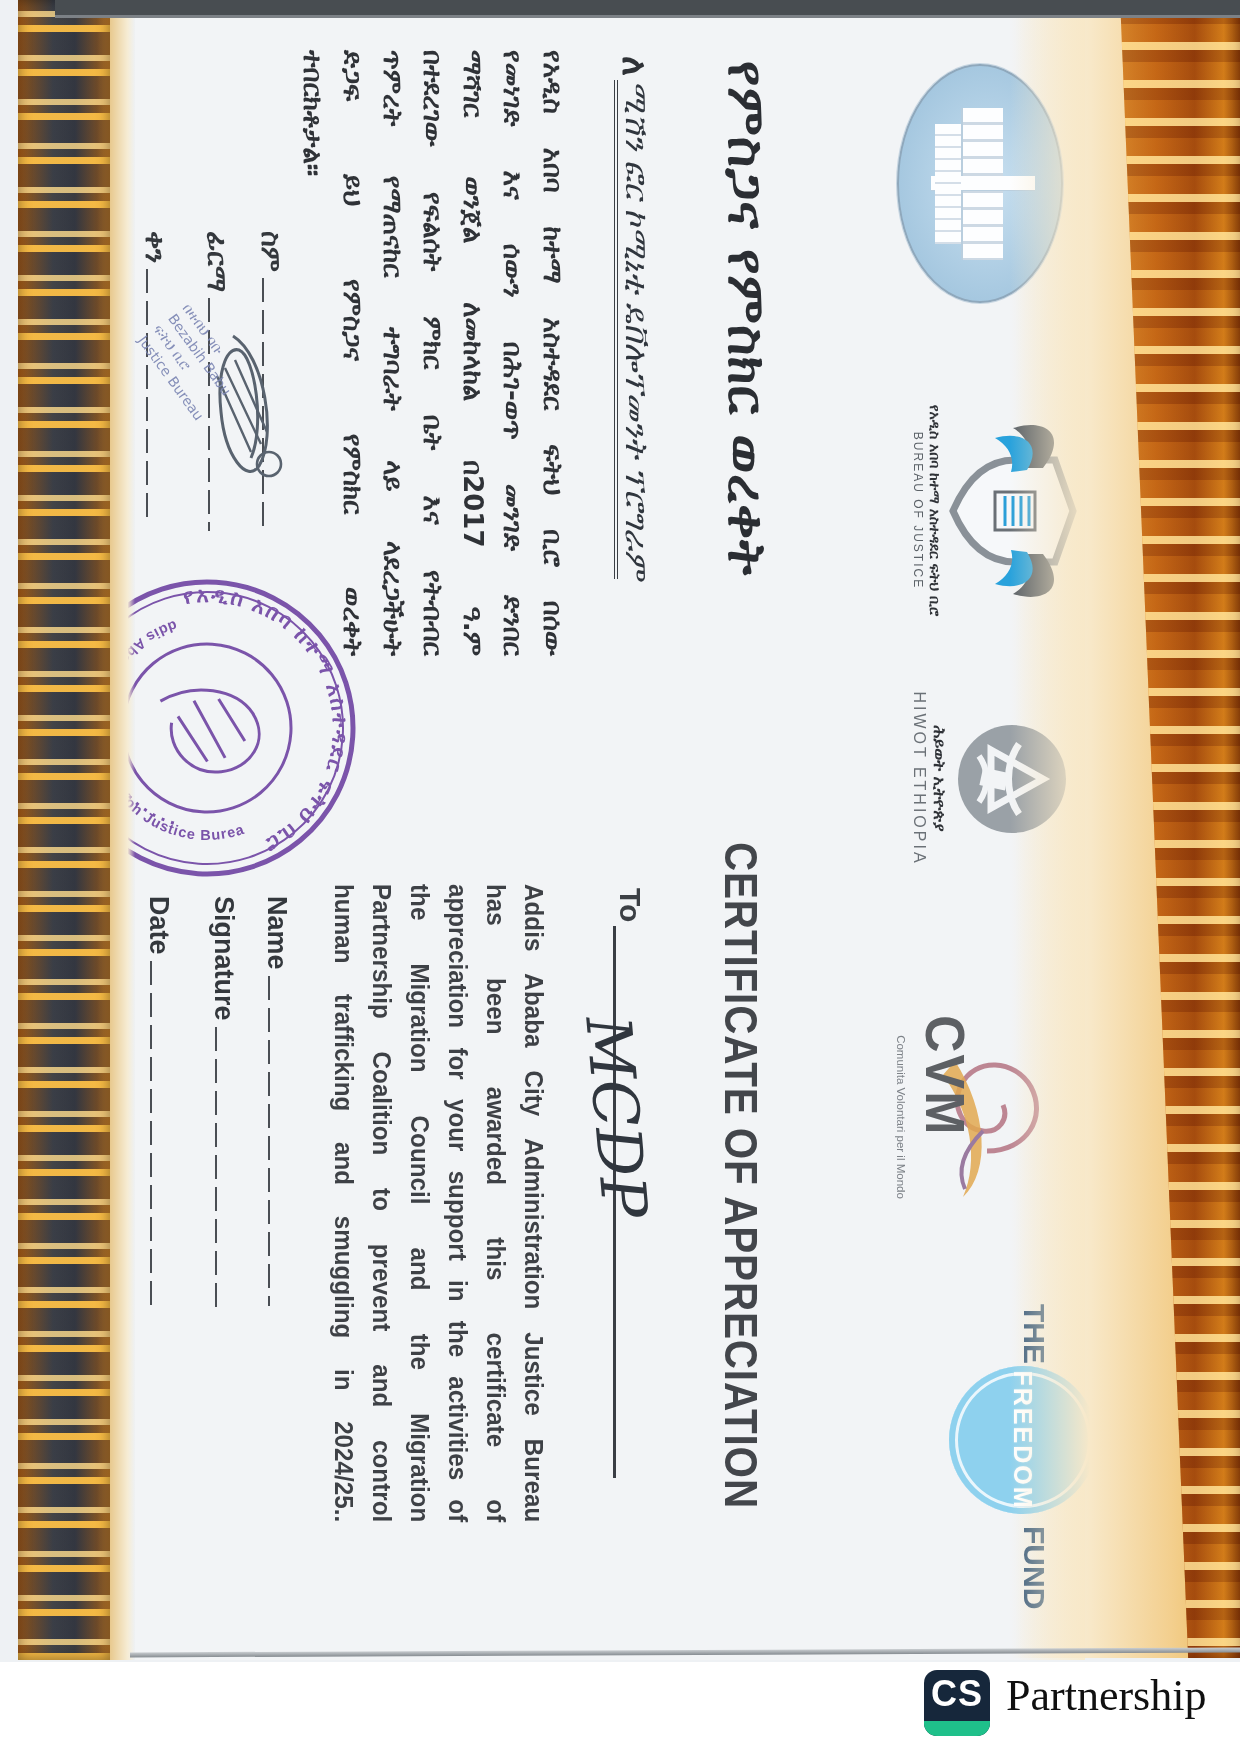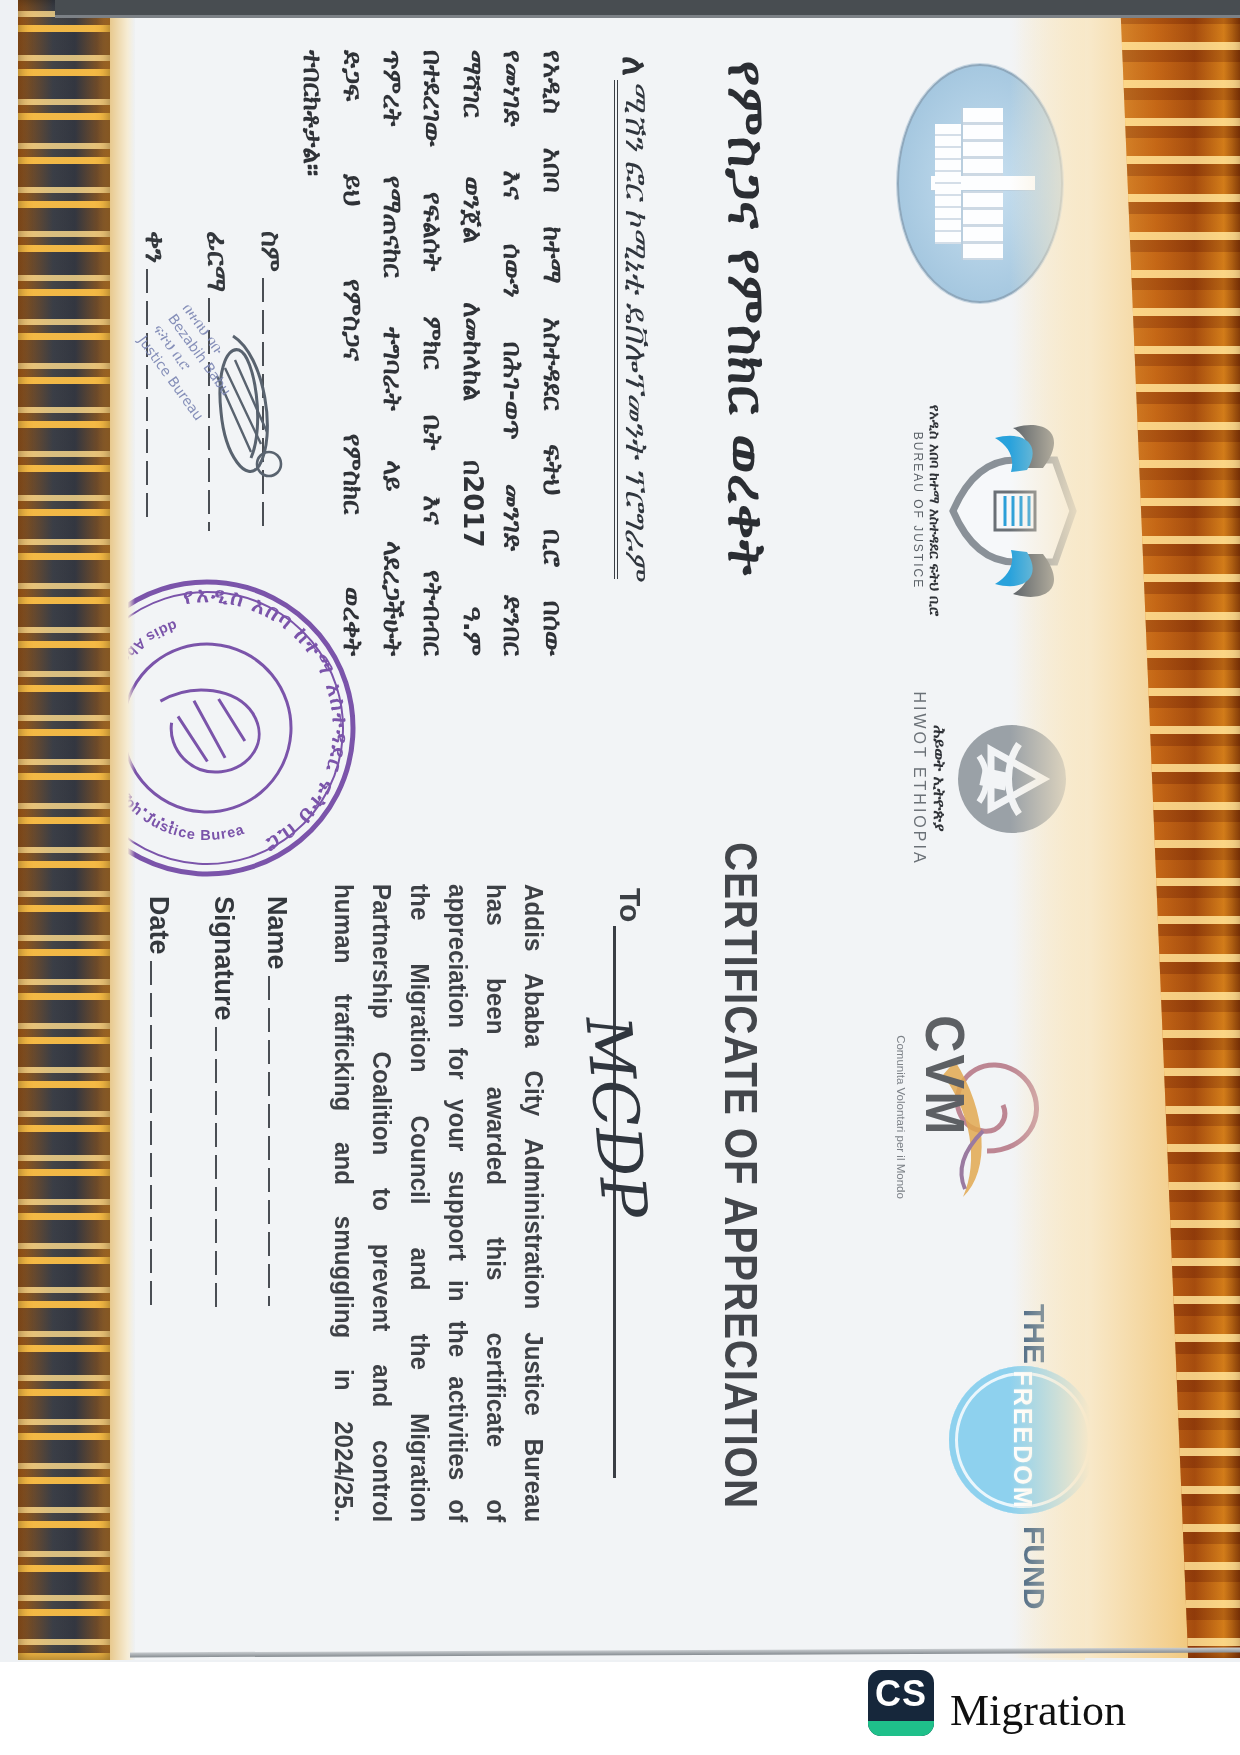--- a/index.html
+++ b/index.html
@@ -91,21 +91,21 @@
   .en-body .line{font-size:25px;font-weight:bold;line-height:38px;
       text-align:justify;text-align-last:justify;transform:scaleX(.97);transform-origin:left;white-space:nowrap_;}
   
   .round-stamp{position:absolute;left:560px;top:726px;width:304px;height:304px;
       transform:rotate(-18deg);opacity:.88;}
   .name-stamp{position:absolute;left:286px;top:826px;width:200px;transform:rotate(-36deg);
       color:#7d87b4;opacity:.92;line-height:1.3;}
   .name-stamp div{font-size:14px;white-space:nowrap;}
   .scribble{position:absolute;left:300px;top:790px;}
   
-  .watermark{position:absolute;left:868px;top:1670px;display:flex;align-items:flex-end;gap:16px;}
+  .watermark{position:absolute;left:924px;top:1670px;display:flex;align-items:flex-start;gap:16px;}
   .cs-icon{width:66px;height:66px;border-radius:13px;background:#16273b;position:relative;overflow:hidden;
       display:flex;align-items:flex-start;justify-content:center;}
   .cs-icon .cs-text{color:#ffffff;font-weight:bold;font-size:36px;margin-top:3px;letter-spacing:1px;}
   .cs-green{position:absolute;left:0;bottom:0;width:100%;height:15px;background:#1fc08a;}
   .cs-label{font-family:"Liberation Serif", serif;font-size:44px;color:#101010;}
   svg text{font-family:"Liberation Sans", sans-serif;}
 </style>
 </head>
 <body>
 
@@ -275,16 +275,16 @@
     <div class="frame-left-margin"></div>
     <div class="top-edge"></div>
     <div class="bottom-edge"></div>
   </div>
 
   <div class="watermark">
     <div class="cs-icon">
       <div class="cs-text">CS</div>
       <div class="cs-green"></div>
     </div>
-    <div class="cs-label">Migration</div>
+    <div class="cs-label">Partnership</div>
   </div>
 
 </div>
 
 </body></html>

